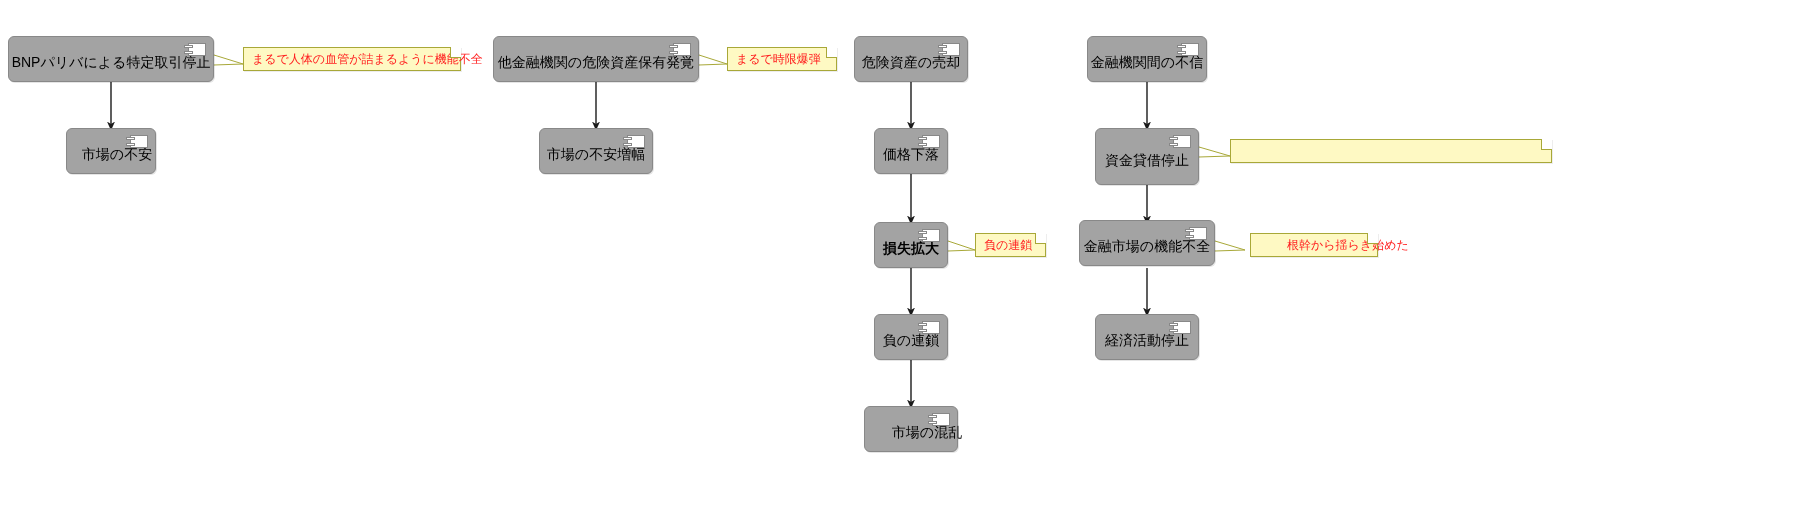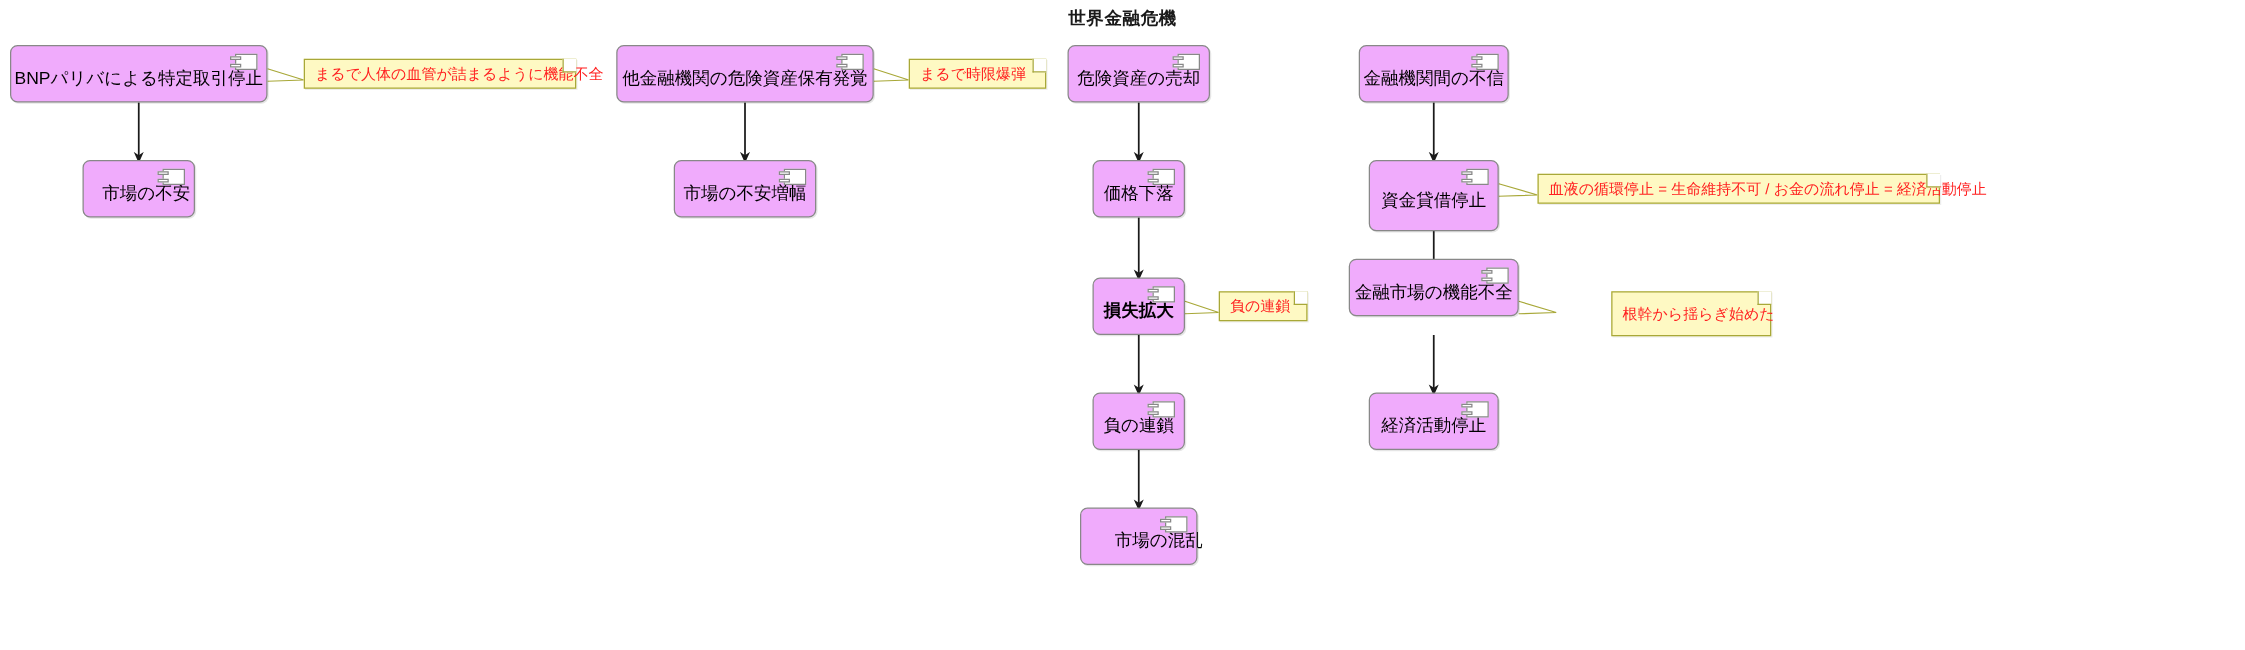--- a/index.html
+++ b/index.html
@@ -33,21 +33,21 @@
     font-weight: bold;
     color: #1a1a1a;
     letter-spacing: 0.5px;
     white-space: nowrap;
   }
 
   
   .component {
     position: absolute;
     box-sizing: border-box;
-    background: #f0abfc;
+    background: #a3a3a3;
     border: 1px solid #888888;
     border-radius: 6px;
     box-shadow: 1px 1px 0 rgba(0,0,0,0.10);
     display: flex;
     align-items: center;
     justify-content: center;
   }
   .component .comp-label {
     font-size: 14px;
     color: #000000;
@@ -122,21 +122,20 @@
     width: 1796px;
     height: 520px;
     pointer-events: none;
   }
 </style>
 </head>
 <body>
 
 <div id="canvas">
 
-  <div class="diagram-title">世界金融危機</div>
 
   <svg class="edge-svg" viewBox="0 0 1796 520" width="1796" height="520" xmlns="http://www.w3.org/2000/svg">
     <defs>
       <marker id="arrowhead" markerWidth="9" markerHeight="9" refX="4.5" refY="4" orient="auto" markerUnits="userSpaceOnUse">
         <path d="M0,0 L9,4 L0,8 L2.6,4 Z" fill="#1A1A1A"></path>
       </marker>
     </defs>
     <g id="edges-group">
         <line x1="111" y1="82" x2="111" y2="126" stroke="#1A1A1A" stroke-width="1.4" marker-end="url(#arrowhead)"></line>
         <line x1="596" y1="82" x2="596" y2="126" stroke="#1A1A1A" stroke-width="1.4" marker-end="url(#arrowhead)"></line>
@@ -239,21 +238,21 @@
         <div class="comp-label">金融機関間の不信</div>
       </div>
       <div class="component" style="left: 1095px; top: 128px; width: 104px; height: 57px;">
         <div class="comp-icon">
           <div class="body"></div>
           <div class="tab1"></div>
           <div class="tab2"></div>
         </div>
         <div class="comp-label">資金貸借停止</div>
       </div>
-      <div class="component" style="left: 1079px; top: 207px; width: 136px; height: 46px;">
+      <div class="component" style="left: 1079px; top: 220px; width: 136px; height: 46px;">
         <div class="comp-icon">
           <div class="body"></div>
           <div class="tab1"></div>
           <div class="tab2"></div>
         </div>
         <div class="comp-label">金融市場の機能不全</div>
       </div>
       <div class="component" style="left: 1095px; top: 314px; width: 104px; height: 46px;">
         <div class="comp-icon">
           <div class="body"></div>
@@ -270,22 +269,21 @@
       </div>
       <div class="note" style="left: 727px; top: 47px; width: 110px; height: 24px;">
         <div class="note-label">まるで時限爆弾</div>
         <div class="fold"></div>
       </div>
       <div class="note" style="left: 975px; top: 233px; width: 71px; height: 24px;">
         <div class="note-label">負の連鎖</div>
         <div class="fold"></div>
       </div>
       <div class="note" style="left: 1230px; top: 139px; width: 322px; height: 24px;">
-        <div class="note-label">血液の循環停止 = 生命維持不可 / お金の流れ停止 = 経済活動停止</div>
-        <div class="fold"></div>
-      </div>
-      <div class="note" style="left: 1289px; top: 233px; width: 128px; height: 36px;">
+        <div class="fold"></div>
+      </div>
+      <div class="note" style="left: 1250px; top: 233px; width: 128px; height: 24px; padding-left: 28px;">
         <div class="note-label">根幹から揺らぎ始めた</div>
         <div class="fold"></div>
       </div>
     </div>
 
 </div>
 
 </body></html>

